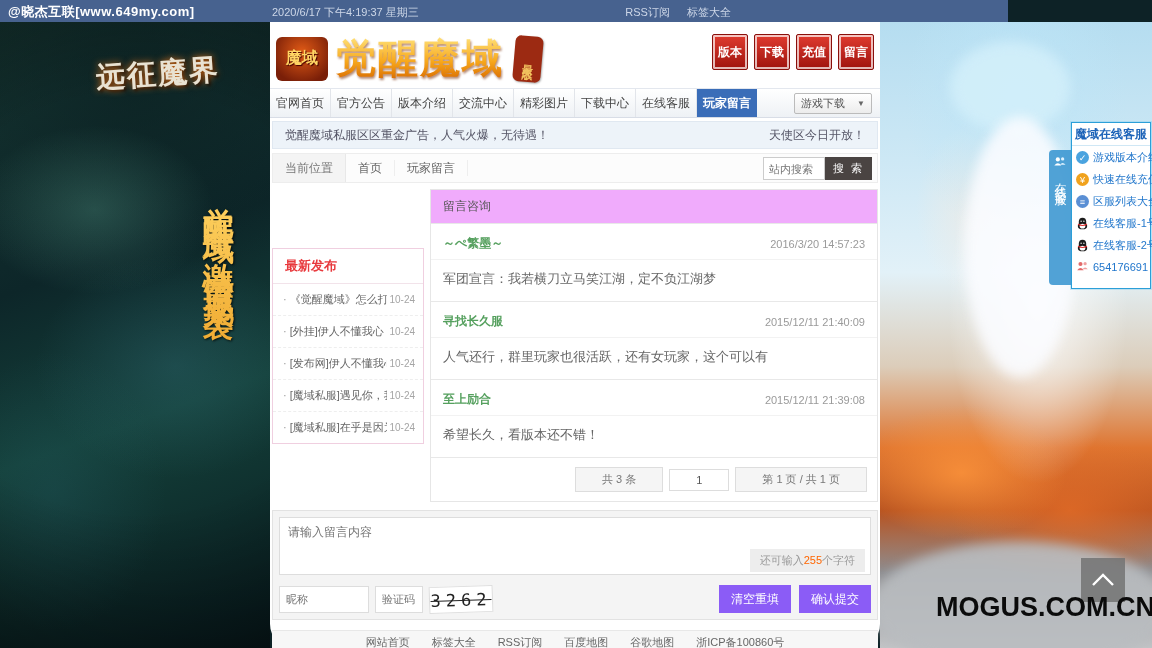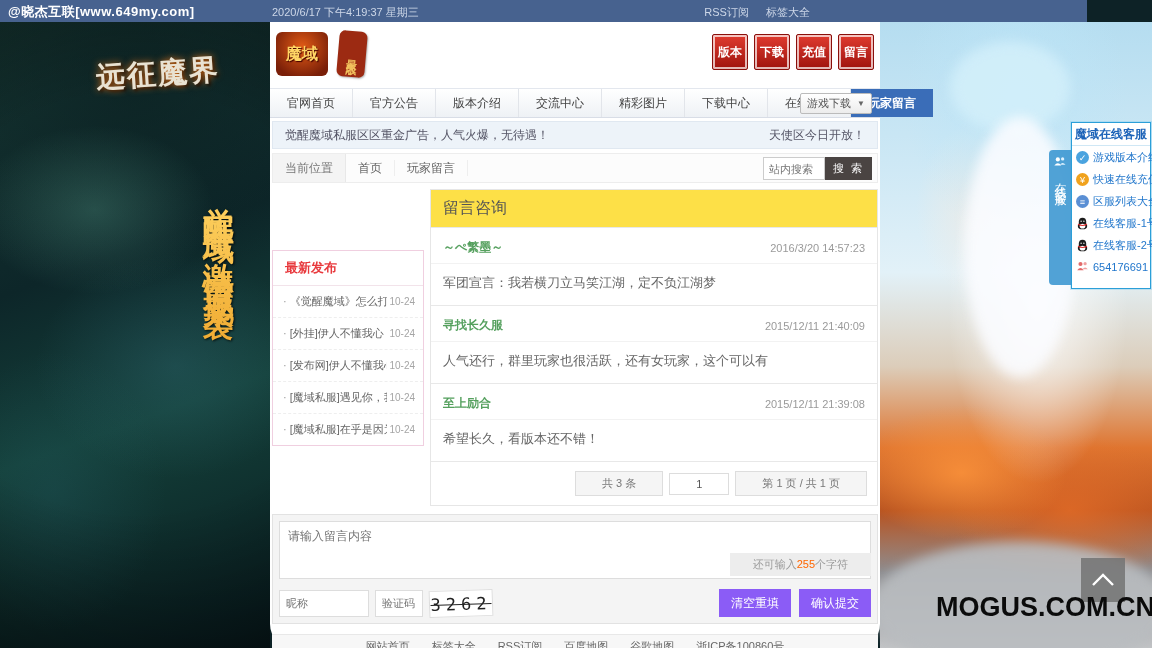--- a/index.html
+++ b/index.html
@@ -1,20 +1,20 @@
 <!DOCTYPE html>
 <html><head>
 <meta charset="utf-8">
 <style>
   * { margin:0; padding:0; box-sizing:border-box; }
   html,body { width:1152px; height:648px; font-family:"Liberation Sans",sans-serif; overflow:hidden; background:#0d2226; }
   .stage { position:absolute; inset:0; width:1152px; height:648px; }
 
   
-  .topbar { position:absolute; left:0; top:0; width:1087px; height:22px; background:#47628f; z-index:50; }
+  .topbar { position:absolute; left:0; top:0; width:1008px; height:22px; background:#47628f; z-index:50; }
   .topbar .credit { position:absolute; left:8px; top:3px; color:#fff; font-size:13px; font-weight:bold; letter-spacing:.5px; }
   .topbar .datetime { position:absolute; left:272px; top:5px; color:#cdd7e8; font-size:11px; }
   .topbar .links { position:absolute; right:277px; top:5px; color:#cdd7e8; font-size:11px; }
   .topbar .links span { margin-left:14px; cursor:pointer; }
 
   
   .left-art { position:absolute; left:0; top:22px; width:270px; height:626px;
     background:
       radial-gradient(170px 120px at 35% 30%, rgba(96,170,150,.30), transparent 70%),
       radial-gradient(200px 160px at 65% 55%, rgba(70,140,160,.22), transparent 70%),
@@ -64,25 +64,25 @@
     writing-mode:vertical-rl; color:#f2c25e; font-size:11px; font-weight:bold; letter-spacing:2px;
     display:flex; align-items:center; justify-content:center; transform:rotate(5deg);
     box-shadow:1px 1px 2px rgba(0,0,0,.3); }
   .quick-btns { position:absolute; right:6px; top:12px; display:flex; gap:6px; }
   .qbtn { width:36px; height:36px; background:linear-gradient(#e03c30,#9f130e); border:1px solid #8a0f0b;
     box-shadow:inset 0 0 0 2px rgba(255,255,255,.7); color:#fff; font-size:12px; font-weight:bold;
     display:flex; align-items:center; justify-content:center; border-radius:2px; cursor:pointer; line-height:13px; text-align:center; padding:2px; }
 
   
   .nav { position:relative; height:30px; background:linear-gradient(#ffffff,#eef1f5); border-top:1px solid #e3e7ee; border-bottom:1px solid #d8dde6; display:flex; }
-  .nav-tab { height:100%; padding:0 17px; display:flex; align-items:center; font-size:12px; color:#444;
+  .nav-tab { height:100%; padding:0 6px; display:flex; align-items:center; font-size:12px; color:#444;
     border-right:1px solid #e2e5ea; cursor:pointer; white-space:nowrap; }
   .nav-tab.active { background:#3a6db8; color:#fff; border-right:none; font-weight:bold; }
   .nav-select { position:absolute; right:8px; top:4px; height:21px; padding:0 6px; background:linear-gradient(#fff,#ececec);
-    border:1px solid #bbb; border-radius:2px; font-size:11px; color:#555; display:flex; align-items:center; gap:6px; cursor:pointer; }
+    border:1px solid #bbb; border-radius:2px; font-size:11px; color:#555; display:flex; align-items:center; gap:12px; cursor:pointer; }
   .nav-select .caret { font-size:8px; color:#666; }
 
   
   .announce { margin:3px 2px 0; height:28px; background:#edf3f9; border:1px solid #e0e8f1;
     display:flex; align-items:center; justify-content:space-between; padding:0 12px; font-size:12px; color:#556; }
 
   
   .crumb-bar { margin:4px 2px 0; height:30px; background:#fcfcfc; border:1px solid #ededed; display:flex; align-items:center; font-size:12px; color:#666; position:relative; }
   .crumb-label { height:100%; display:flex; align-items:center; padding:0 12px; background:#f4f4f4; border-right:1px solid #e8e8e8; color:#777; }
   .crumb-item { padding:0 12px; border-right:1px solid #eee; height:16px; line-height:16px; cursor:pointer; }
@@ -95,35 +95,35 @@
   .side { width:152px; border:1px solid #f0cfe0; background:#fff; }
   .side-title { padding:8px 12px; font-size:13px; font-weight:bold; color:#e8393d; border-bottom:1px solid #f2e3ea; }
   .side-item { display:flex; justify-content:space-between; align-items:center; padding:8px 8px 8px 10px;
     border-bottom:1px dashed #eee; font-size:11px; color:#666; cursor:pointer; }
   .side-item:last-child { border-bottom:none; }
   .side-item .txt { white-space:nowrap; overflow:hidden; max-width:104px; }
   .side-item .txt::before { content:"· "; color:#999; }
   .side-item .date { color:#a5a5a5; font-size:10px; }
 
   .panel { flex:1; border:1px solid #e6e6e6; background:#fff; }
-  .panel-title { padding:8px 12px; font-size:16px; color:#555; background:#fde047; border-bottom:1px solid #e8e8e8; }
+  .panel-title { padding:8px 12px; font-size:12px; color:#555; background:#f0abfc; border-bottom:1px solid #e8e8e8; }
   .msg-head { display:flex; justify-content:space-between; align-items:center; padding:11px 12px 7px; border-bottom:1px solid #f2f2f2; }
   .msg-name { color:#55a05e; font-size:12px; font-weight:bold; cursor:pointer; }
   .msg-time { color:#9a9a9a; font-size:11px; }
   .msg-body { padding:10px 12px 13px; font-size:13px; color:#666; border-bottom:1px solid #e8e8e8; }
   .pager { display:flex; justify-content:flex-end; align-items:center; gap:6px; padding:9px 10px; }
   .pager .box { border:1px solid #ddd; background:#f5f5f5; color:#777; font-size:11px; padding:4px 26px; cursor:pointer; }
   .pager .box.current { background:#fff; color:#555; }
 
   
   .form-wrap { margin:8px 2px 0; background:#f4f4f4; border:1px solid #e2e2e2; padding:6px; }
   .ta-wrap { position:relative; }
   .ta-wrap textarea { width:100%; height:58px; border:1px solid #ddd; resize:none; font-size:12px; padding:6px 8px;
     font-family:"Liberation Sans",sans-serif; color:#333; outline:none; }
-  .ta-counter { position:absolute; right:0; bottom:7px; background:#ededed; color:#999; font-size:11px; padding:4px 23px; }
+  .ta-counter { position:absolute; right:6px; bottom:7px; background:#ededed; color:#999; font-size:11px; padding:4px 10px; }
   .ta-counter b { color:#f60; font-weight:normal; }
   .form-row { display:flex; align-items:center; margin-top:6px; gap:6px; }
   .form-row input { height:27px; border:1px solid #ddd; font-size:11px; padding:0 6px; color:#333; background:#fff; outline:none; }
   .inp-nick { width:90px; }
   .inp-captcha { width:48px; }
   .captcha-img { width:64px; height:27px; background:#fff; border:1px solid #ddd; display:flex; align-items:center; justify-content:center;
     font-family:"DejaVu Sans Mono",monospace; font-size:17px; color:#222; letter-spacing:5px;
     text-decoration:line-through; transform:rotate(-2deg); cursor:pointer; }
   .form-btns { margin-left:auto; display:flex; gap:8px; }
   .dark-btn { height:28px; padding:0 12px; background:#8b5cf6; color:#fff; border:none; font-size:12px; cursor:pointer; }
@@ -178,20 +178,21 @@
     <div class="fig fig-hair"></div>
     <div class="fig fig-body"></div>
     <div class="fig fig-smoke"></div>
   </div>
 
   <div class="main-col">
 
     <div class="site-header">
       <div class="logo-wrap">
         <div class="logo-badge">魔域</div>
+        <div class="logo-main">觉醒魔域</div>
         <div class="logo-seal">最久版</div>
       </div>
       <div class="quick-btns">
         <div class="qbtn">版本</div>
         <div class="qbtn">下载</div>
         <div class="qbtn">充值</div>
         <div class="qbtn">留言</div>
       </div>
     </div>
 

